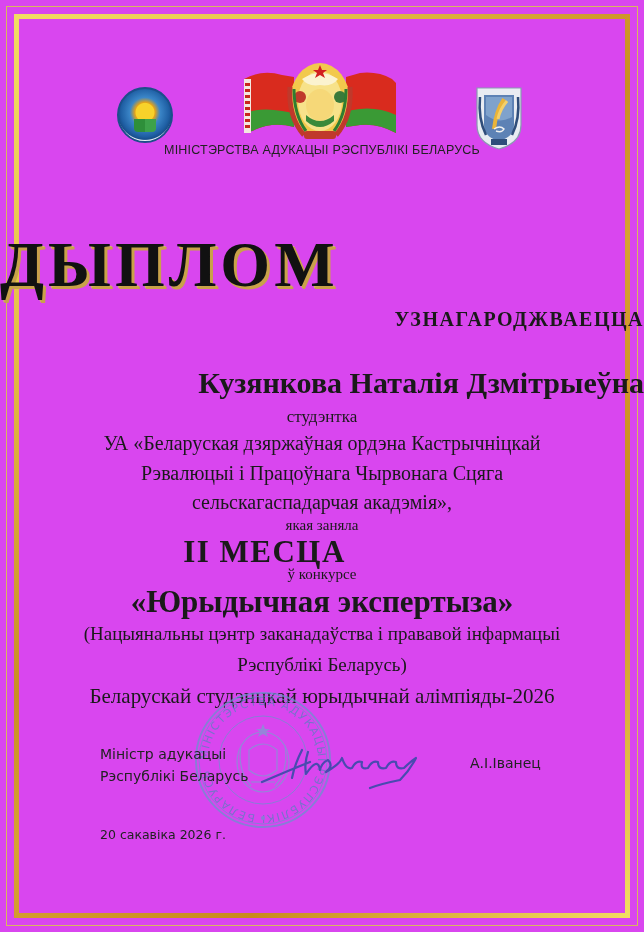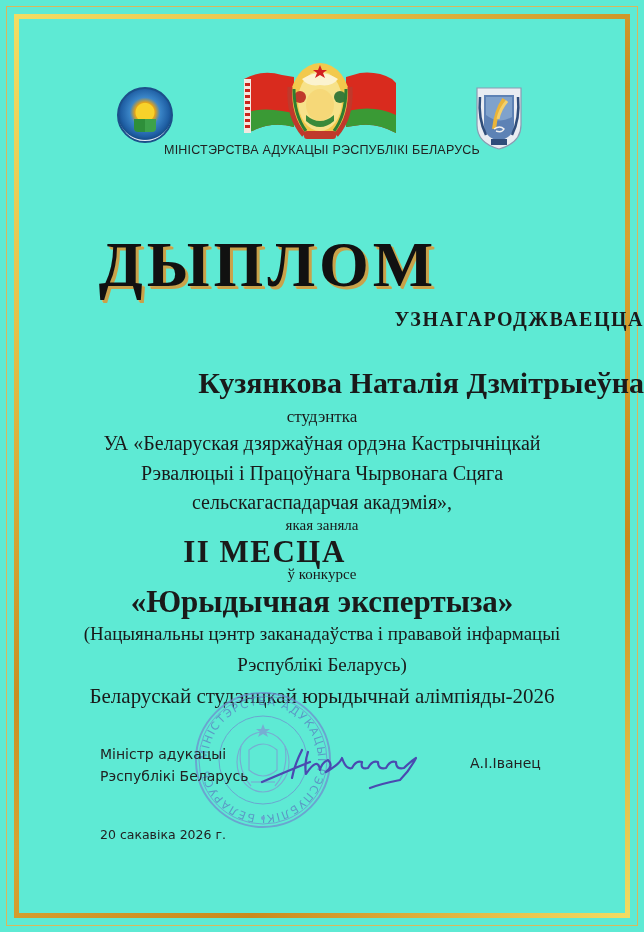--- a/index.html
+++ b/index.html
@@ -1,19 +1,19 @@
 <!DOCTYPE html>
 <html><head>
   <meta charset="utf-8">
   <style>
     * { margin: 0; padding: 0; box-sizing: border-box; }
     html, body { width: 644px; height: 932px; background: #ffffff; overflow: hidden; }
     body { position: relative; font-family: "Liberation Serif", serif; color: #1a1a1a; }
 
-    .page { position: absolute; left: 0; top: 0; width: 644px; height: 932px; background: #5eead4; }
+    .page { position: absolute; left: 0; top: 0; width: 644px; height: 932px; background: #d946ef; }
 
     
     .border-outer {
       position: absolute; left: 6px; top: 6px; right: 6px; bottom: 6px;
       border: 1px solid #d9b85c;
     }
     .border-inner {
       position: absolute; left: 14px; top: 14px; right: 14px; bottom: 14px;
       border: 5px solid transparent;
       border-image: linear-gradient(135deg, #f2dc62 0%, #e6c04a 20%, #c98e22 45%, #d7a232 55%, #c98a1c 75%, #f2dc62 100%) 1;
@@ -41,21 +41,21 @@
 
     .ministry-header {
       position: absolute; left: 0; width: 644px; top: 143px;
       text-align: center; font-family: "Liberation Sans", sans-serif;
       font-size: 12.5px; letter-spacing: 0.2px; color: #222;
       padding-left: 0px;
     }
 
     .title {
       position: absolute; left: 0; width: 536px; top: 228px;
-      text-align: center; font-family: "Liberation Serif", serif;
+      font-family: "Liberation Serif", serif;
       font-weight: bold; font-size: 64px; letter-spacing: 4px;
       color: #111;
       text-shadow: 3px 3px 0 #c9a24a, 2px 2px 0 #d9b864;
     }
     .subtitle {
       position: absolute; left: 0; width: 644px; top: 308px;
       text-align: right; font-weight: bold; font-size: 20px; letter-spacing: 1.5px; color: #1a1a1a;
     }
 
     .name {

